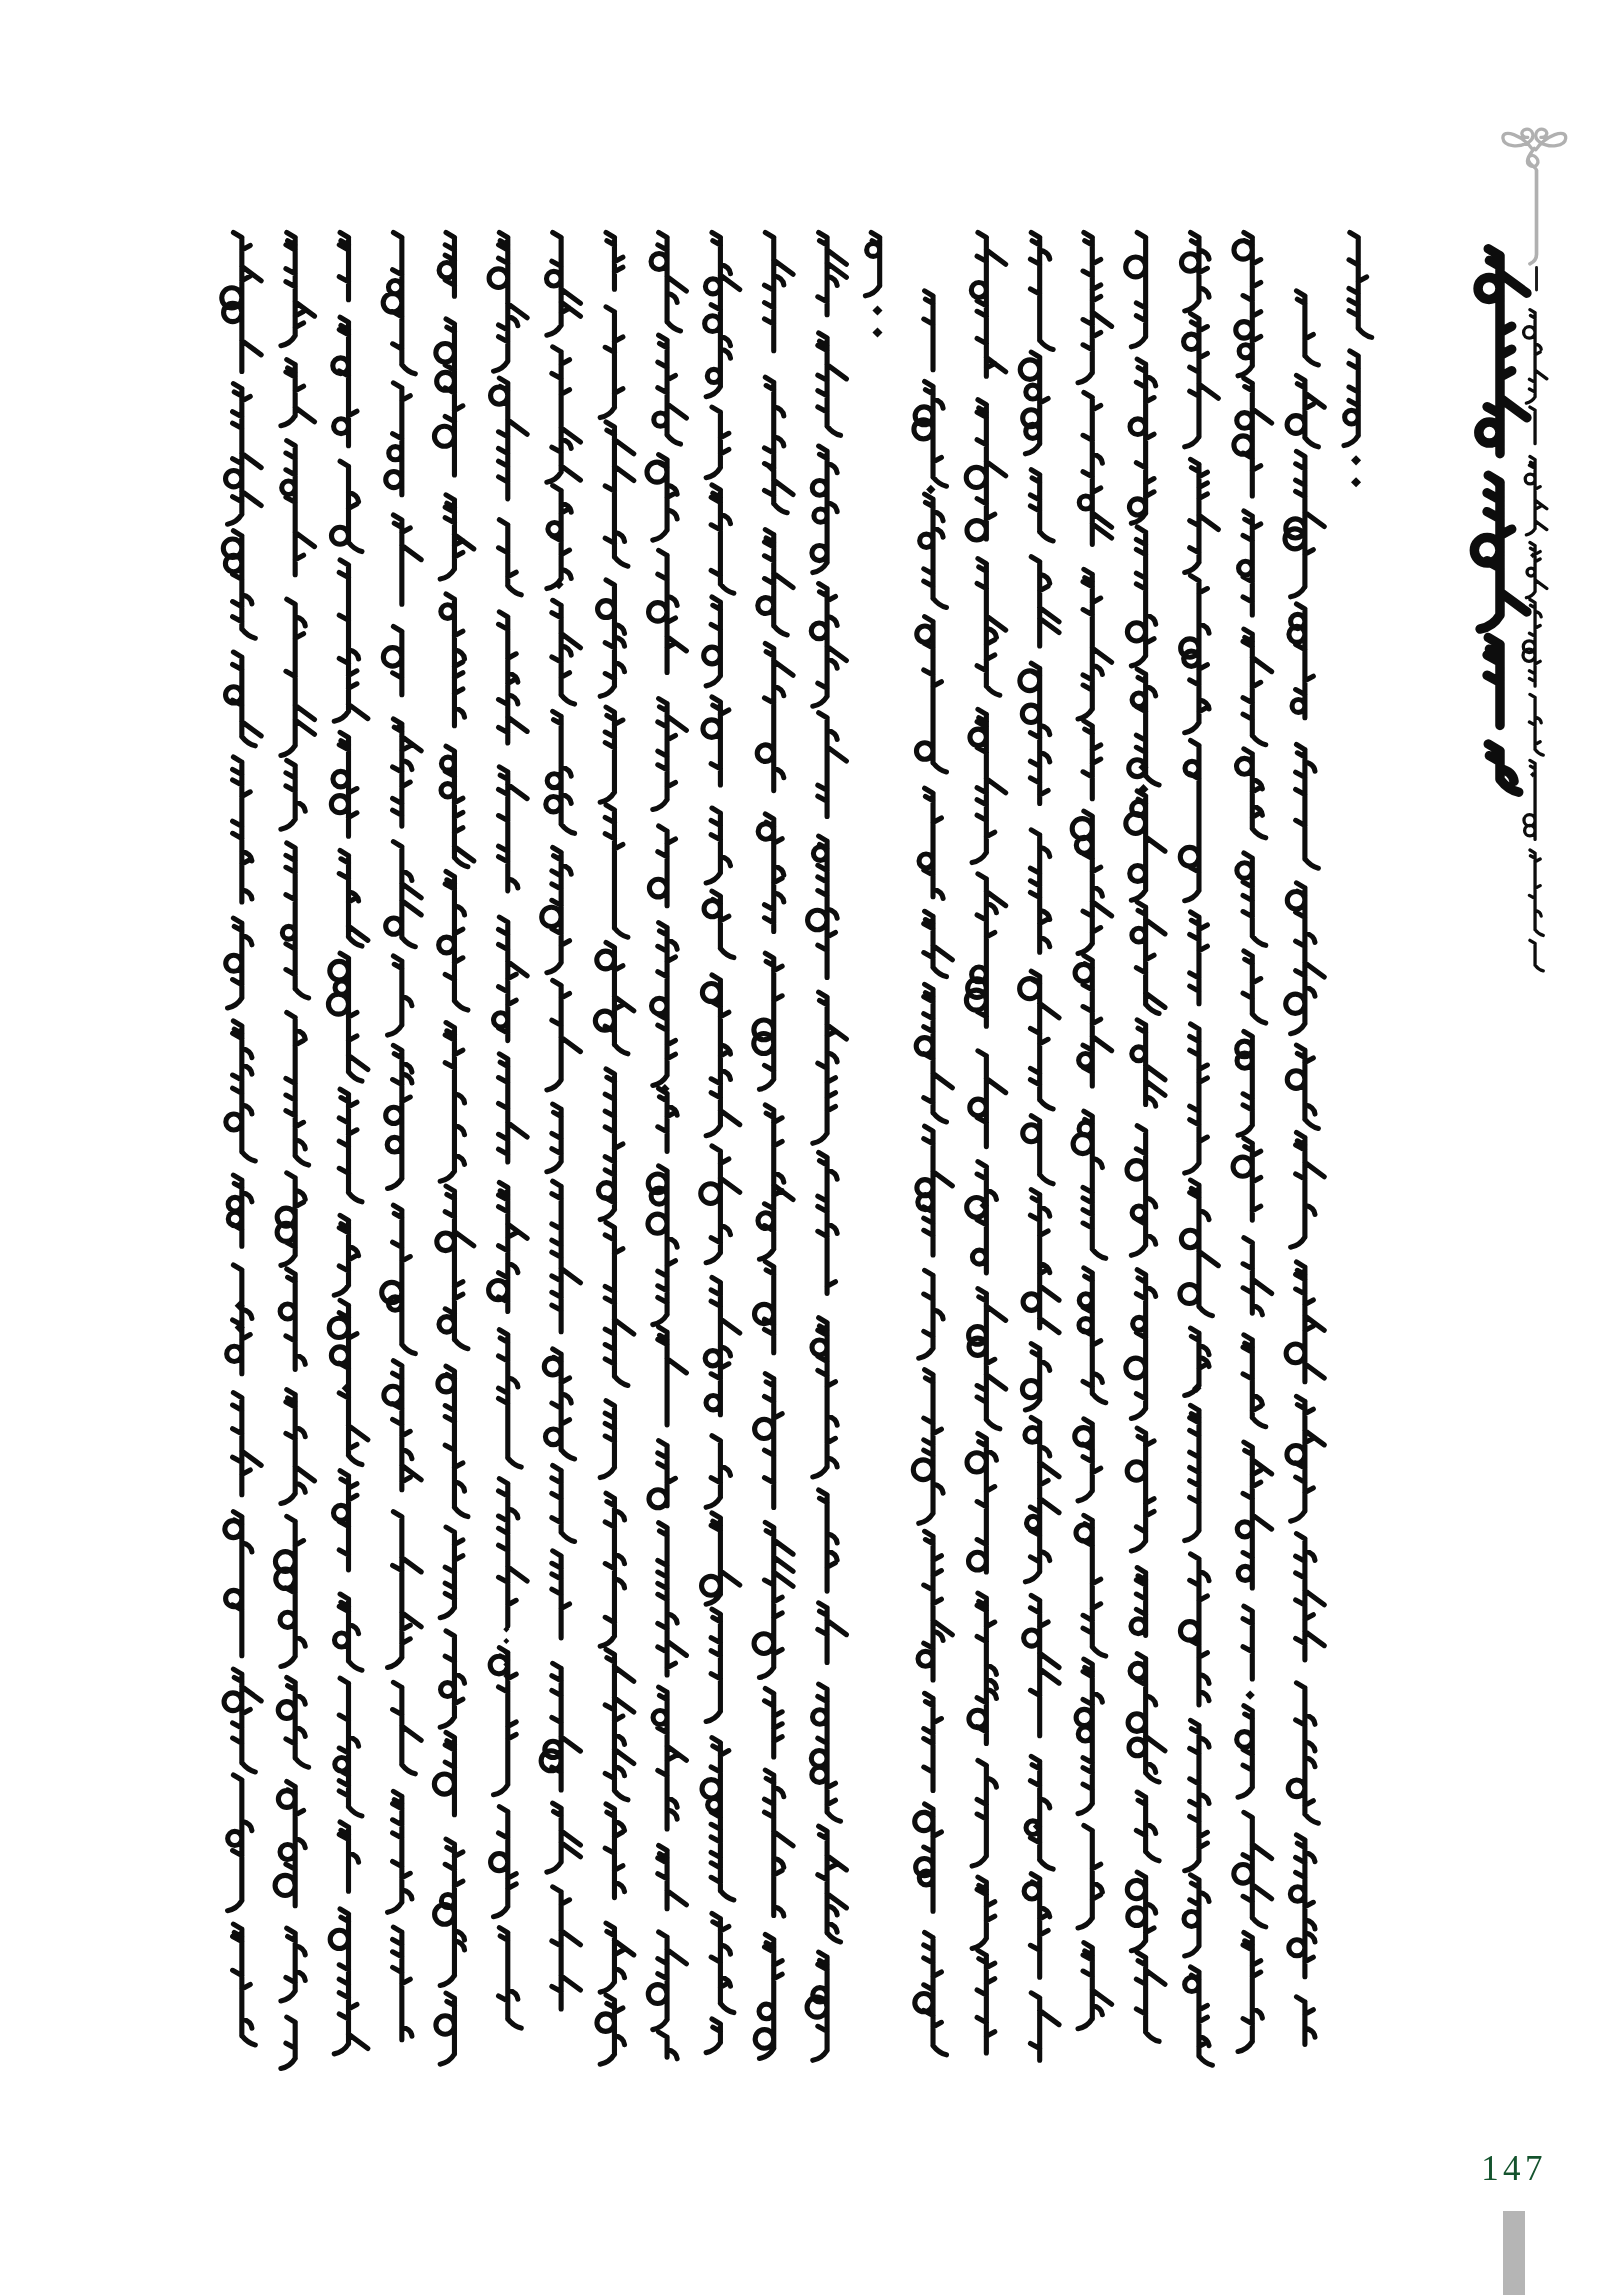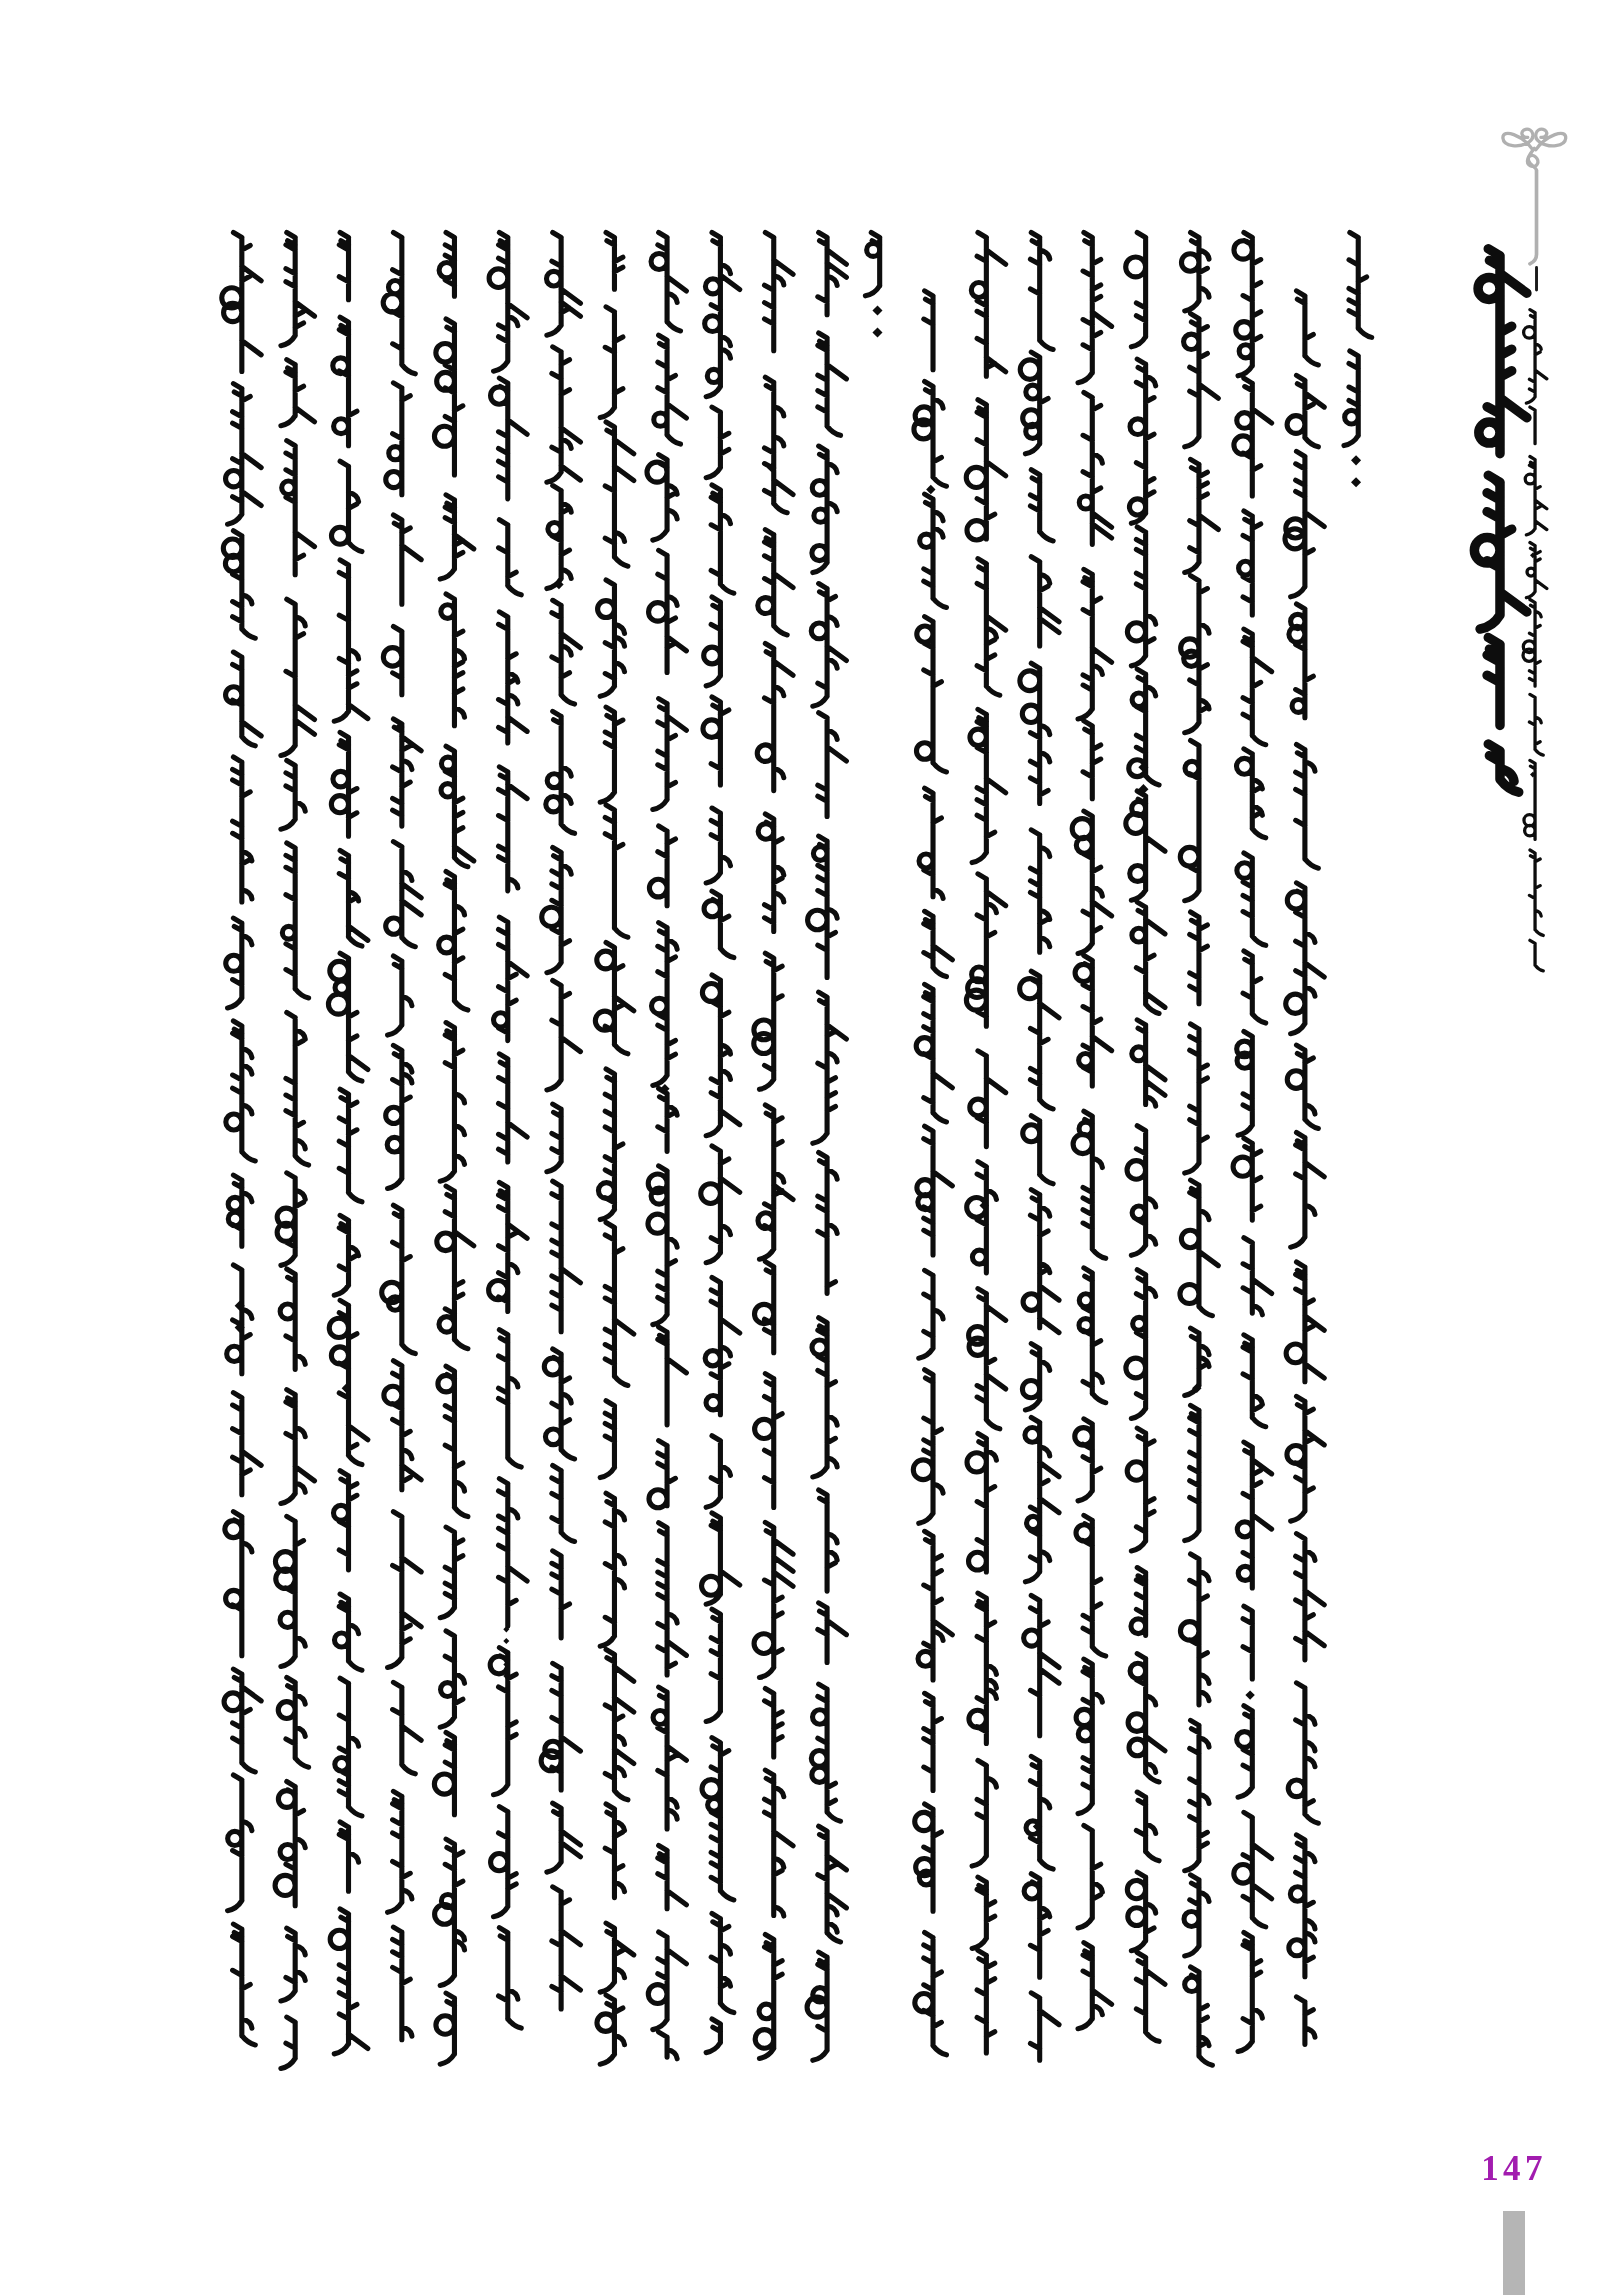--- a/index.html
+++ b/index.html
@@ -1,19 +1,19 @@
 <!DOCTYPE html>
 <html style="font-size:11.7px"><head>
 <meta charset="utf-8">
 <style>
   html,body{margin:0;padding:0;background:#ffffff;}
   .page{position:relative;width:1622px;height:2295px;background:#ffffff;overflow:hidden;
         font-family:"Liberation Serif",serif;}
   .pagenum{position:absolute;left:1473px;top:2150px;width:82px;text-align:center;
-           font-size:35px;letter-spacing:4.4px;color:#a21caf;line-height:1.1;font-weight:bold;}
+           font-size:35px;letter-spacing:4.4px;color:#14532d;line-height:1.1;}
   .edge-tab{position:absolute;}
   svg{position:absolute;left:0;top:0;}
 </style>
 </head>
 <body>
 
 <div class="page">
   <svg id="art" width="1622" height="2295" viewBox="0 0 2220 3141">
     <g id="flourish" fill="none" stroke-linecap="round" stroke-linejoin="round">
       <g id="flourish-curls" transform="translate(2100,197)">

